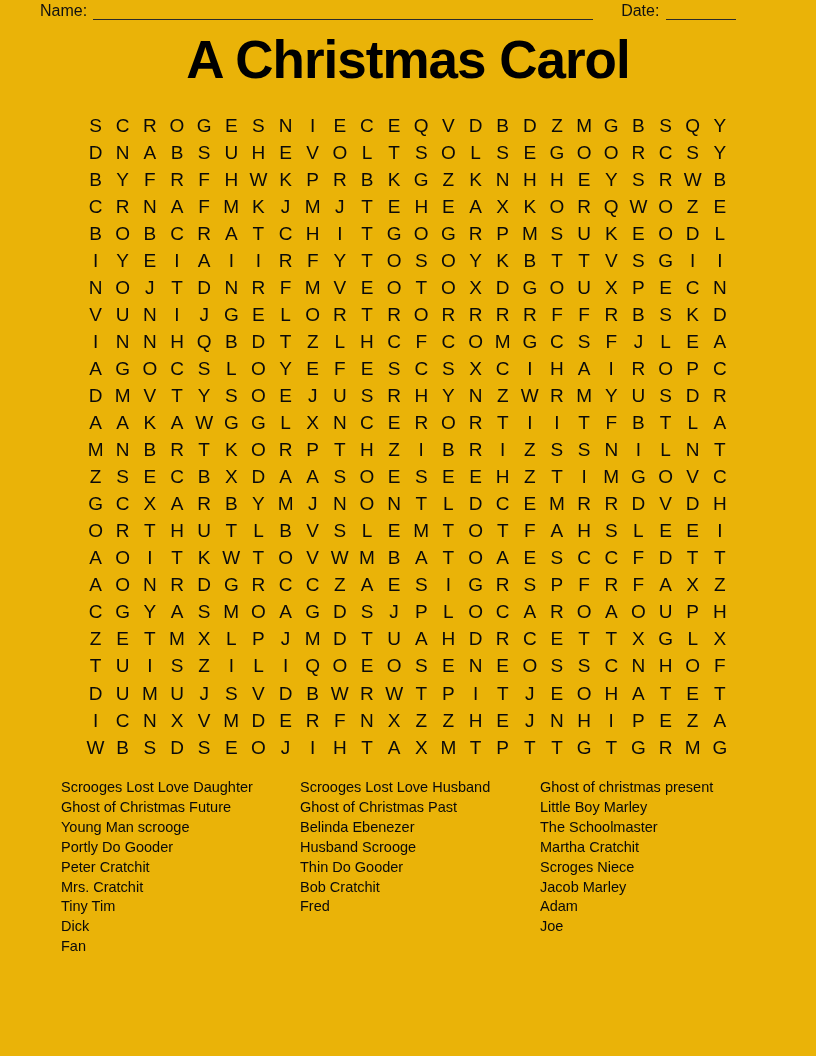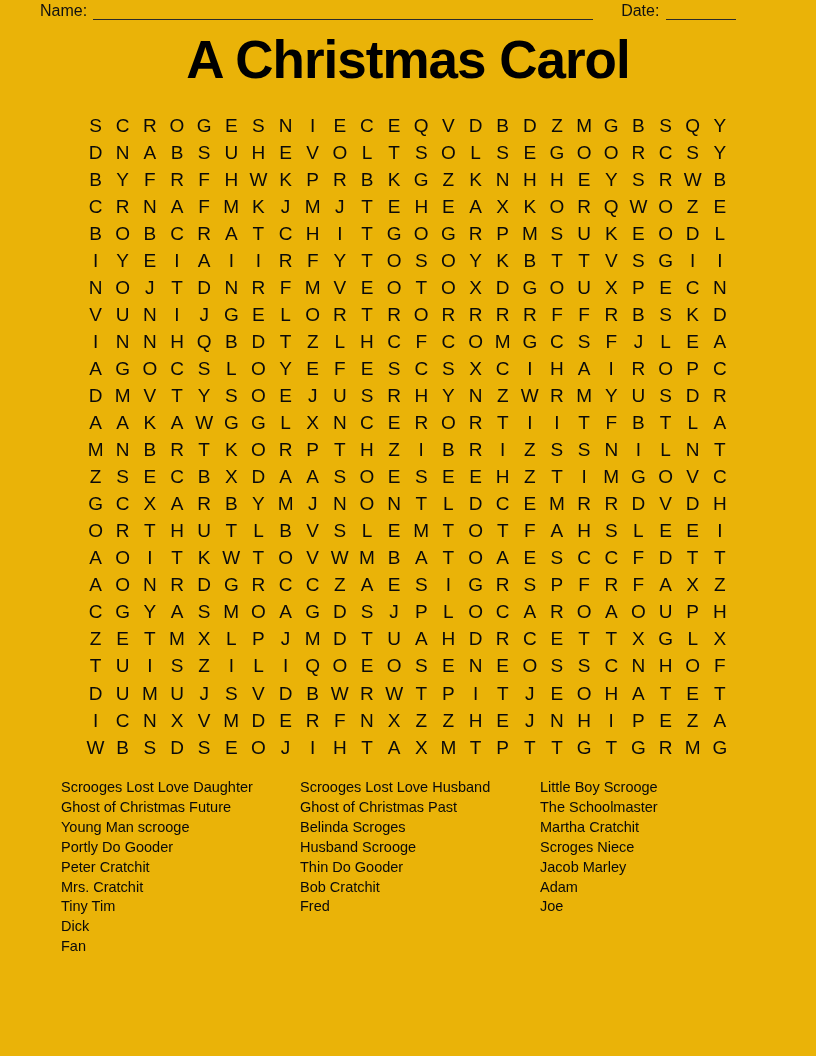--- a/index.html
+++ b/index.html
@@ -689,28 +689,29 @@
         <div class="word">Portly Do Gooder</div>
         <div class="word">Peter Cratchit</div>
         <div class="word">Mrs. Cratchit</div>
         <div class="word">Tiny Tim</div>
         <div class="word">Dick</div>
         <div class="word">Fan</div>
       </div>
       <div class="word-col col2">
         <div class="word">Scrooges Lost Love Husband</div>
         <div class="word">Ghost of Christmas Past</div>
-        <div class="word">Belinda Scroges</div>
+        <div class="word">Belinda Ebenezer</div>
         <div class="word">Husband Scrooge</div>
         <div class="word">Thin Do Gooder</div>
         <div class="word">Bob Cratchit</div>
         <div class="word">Fred</div>
       </div>
       <div class="word-col col3">
-        <div class="word">Little Boy Scrooge</div>
+        <div class="word">Ghost of christmas present</div>
+        <div class="word">Little Boy Marley</div>
         <div class="word">The Schoolmaster</div>
         <div class="word">Martha Cratchit</div>
         <div class="word">Scroges Niece</div>
         <div class="word">Jacob Marley</div>
         <div class="word">Adam</div>
         <div class="word">Joe</div>
       </div>
     </div>
 
 </div>

